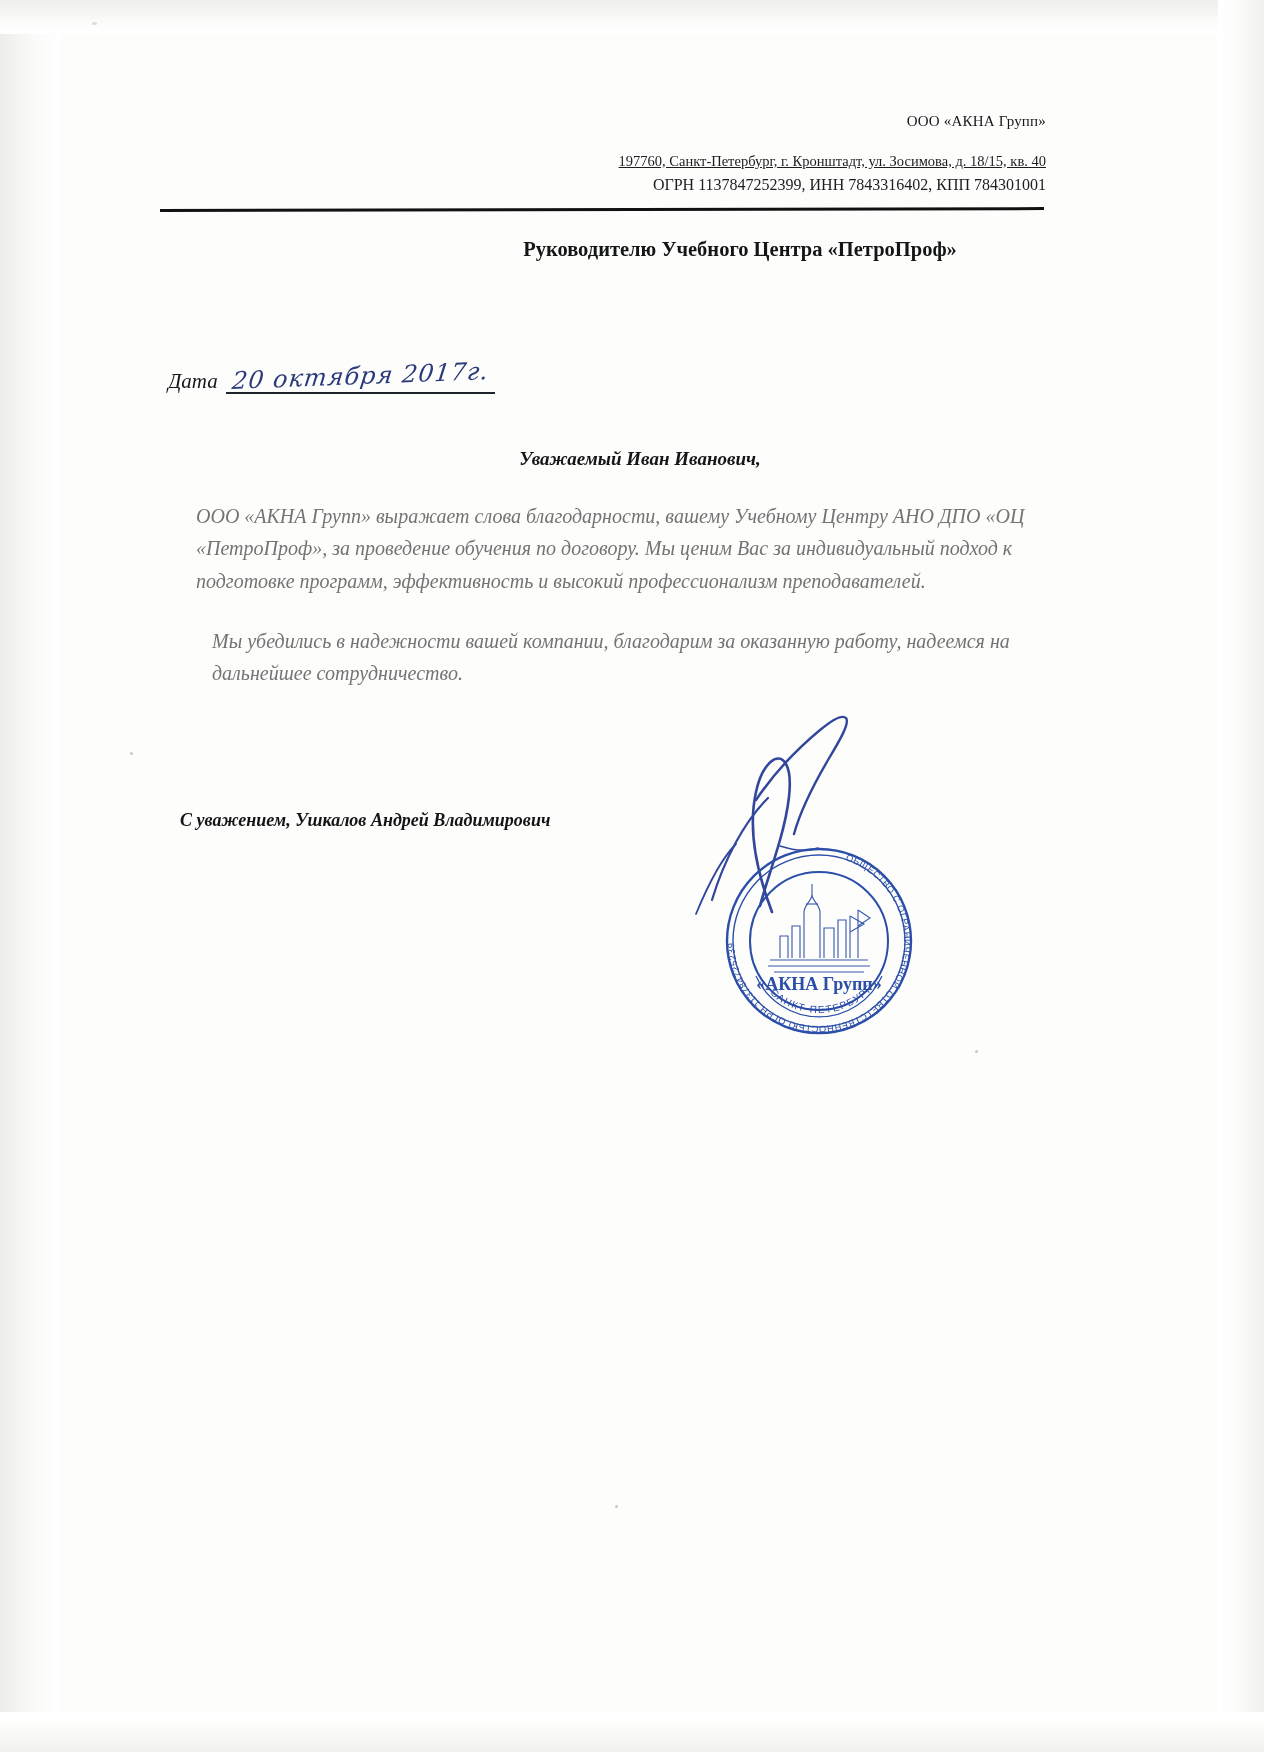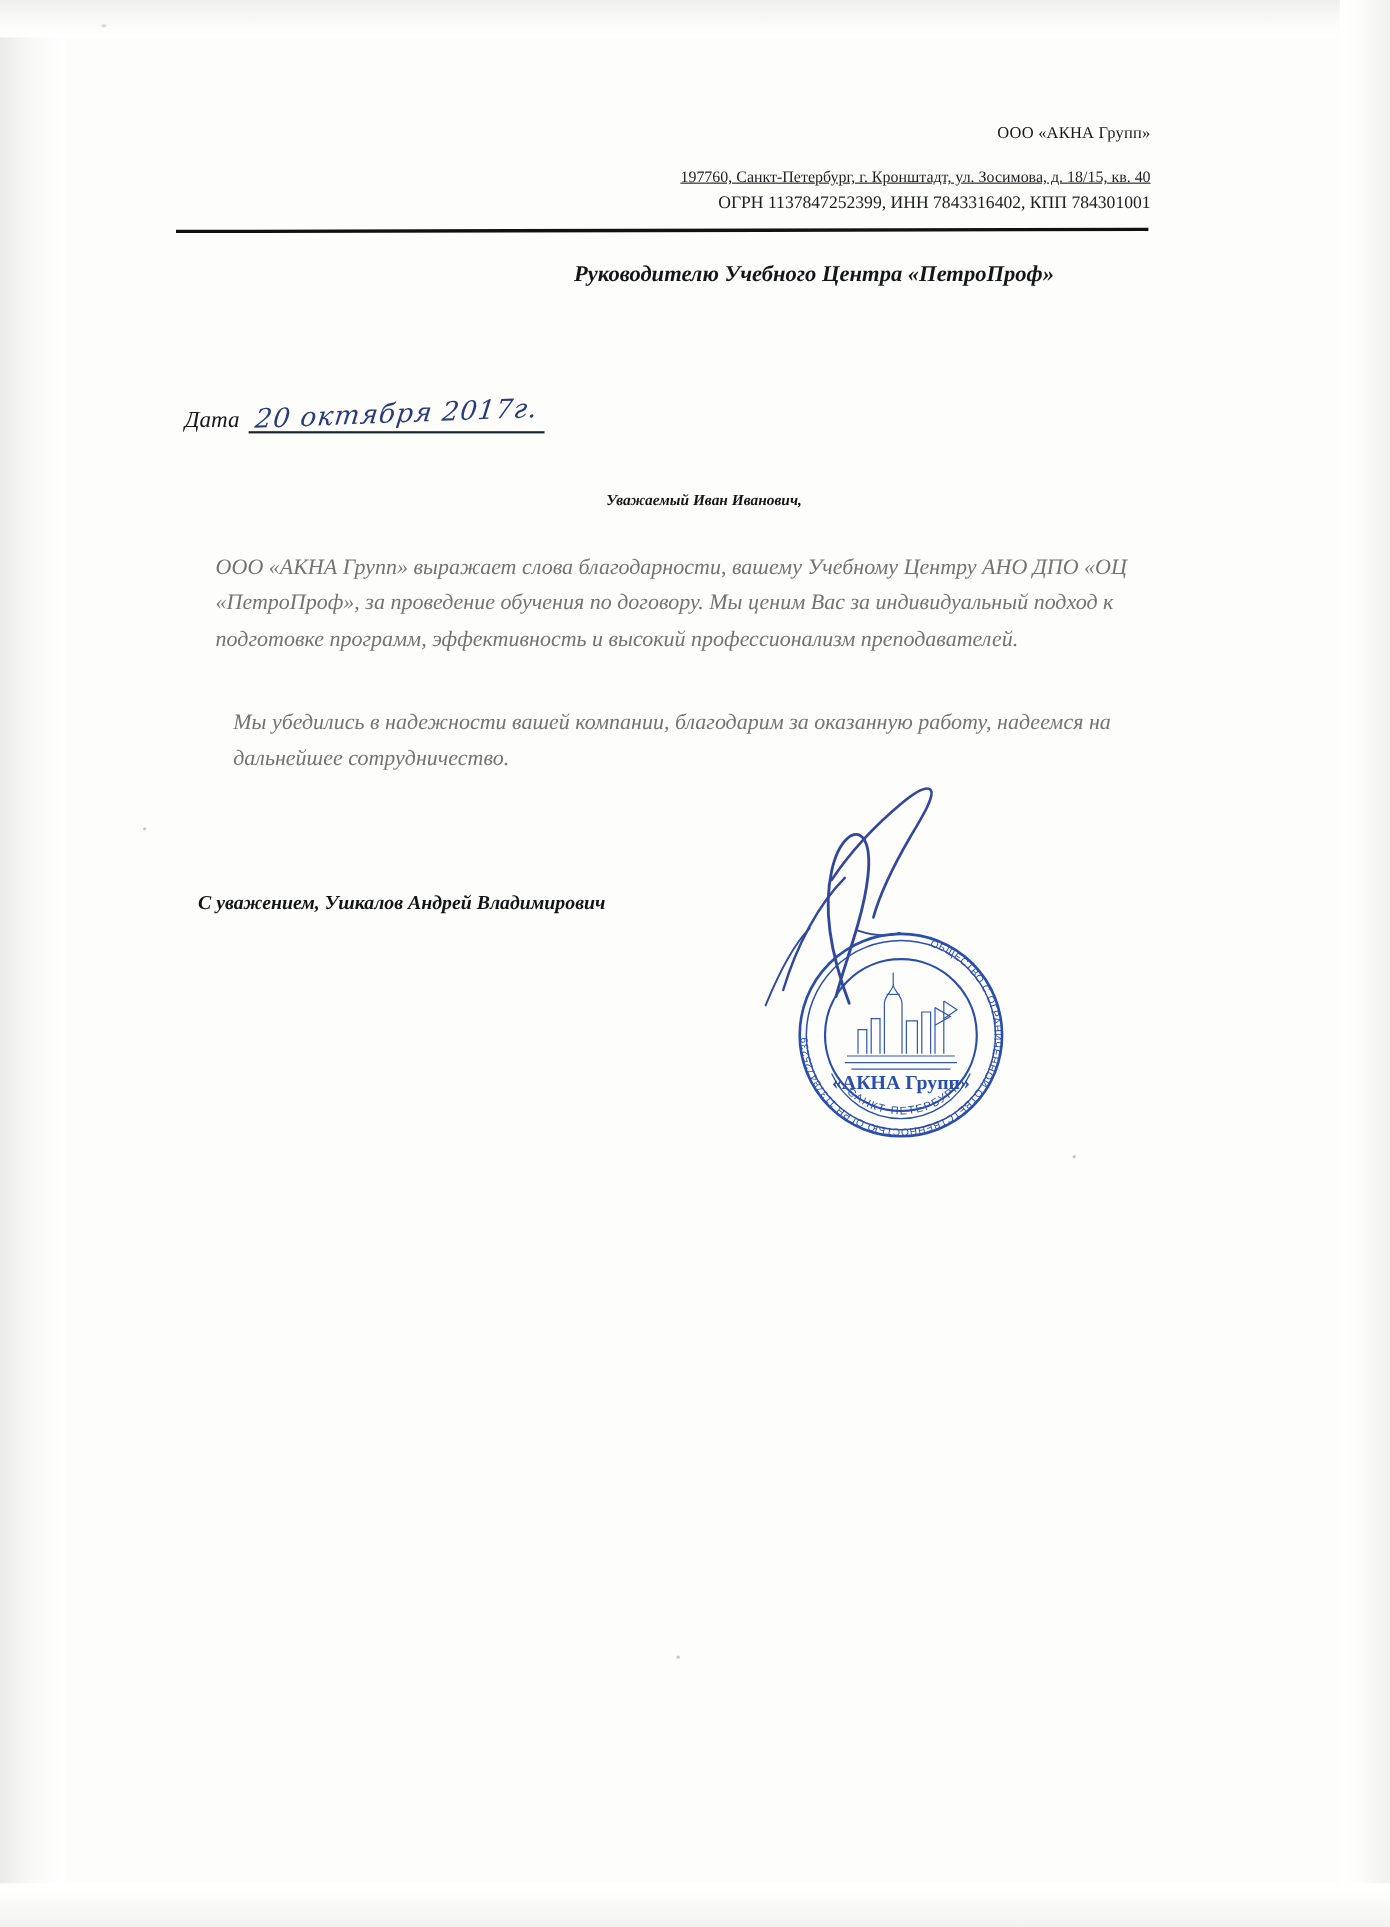--- a/index.html
+++ b/index.html
@@ -91,21 +91,20 @@
     transform: rotate(-0.12deg);
   }
 
   
   .addressee {
     position: absolute;
     left: 420px;
     top: 238px;
     width: 640px;
     font-family: "Liberation Serif", serif;
-    font-style: italic;
     font-weight: bold;
     font-size: 20.5px;
     color: #131517;
     text-align: center;
   }
 
   
   .date-row {
     position: absolute;
     left: 168px;
@@ -139,42 +138,41 @@
 
   
   .salutation {
     position: absolute;
     left: 330px;
     top: 448px;
     width: 620px;
     text-align: center;
     font-style: italic;
     font-weight: bold;
-    font-size: 14px;
+    font-size: 19px;
     color: #131517;
   }
 
   .para {
     position: absolute;
     font-style: italic;
     font-size: 20px;
     line-height: 1.62;
     color: #737373;
     text-align: left;
   }
   .para-1 {
     left: 196px;
     top: 500px;
     width: 862px;
   }
   .para-2 {
     left: 212px;
     top: 625px;
     width: 820px;
-    margin-top: 16px;
   }
 
   .sign-off {
     position: absolute;
     left: 180px;
     top: 810px;
     font-style: italic;
     font-weight: bold;
     font-size: 18px;
     color: #121416;

